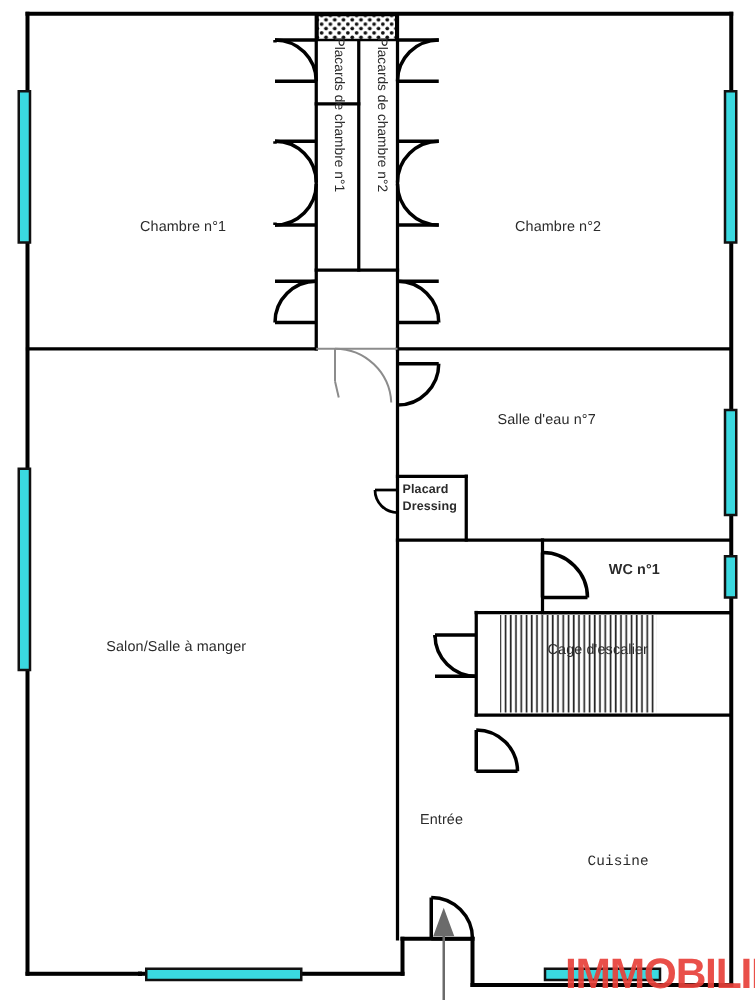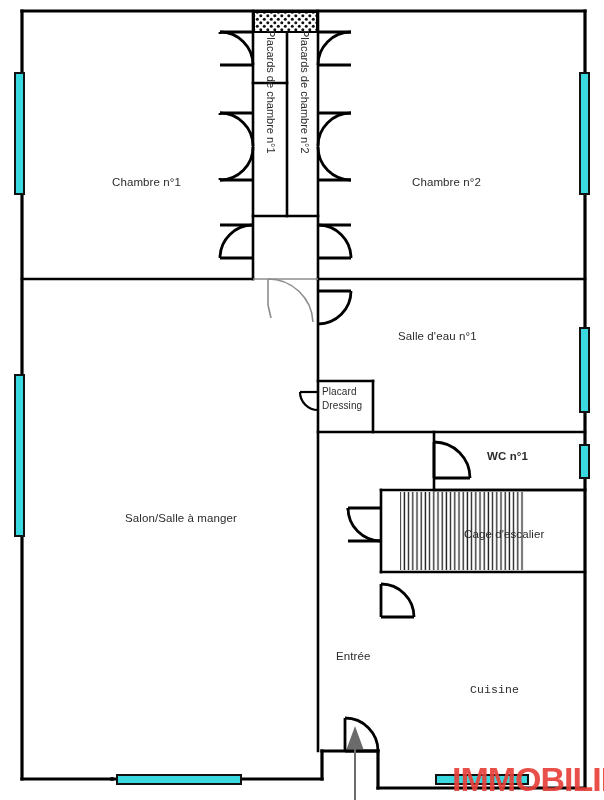--- a/index.html
+++ b/index.html
@@ -28,20 +28,21 @@
     position: absolute;
     color: #2b2b2b;
     font-size: 11.5px;
     font-family: "Liberation Sans", sans-serif;
     white-space: pre;
     letter-spacing: 0.1px;
     line-height: 1.15;
   }
   .room-label.small {
     font-size: 10px;
+    font-weight: bold;
   }
   .vert-label {
     position: absolute;
     color: #2b2b2b;
     font-size: 11px;
     font-family: "Liberation Sans", sans-serif;
     white-space: nowrap;
     transform-origin: 0 0;
     transform: rotate(90deg);
   }
@@ -244,27 +245,27 @@
       <line x1="355" y1="800" x2="355" y2="742"></line>
       <polygon points="355,729 348,748 362,748"></polygon>
     </g>
 
   </svg>
 
   <div class="room-label" style="left:66px; top:176px;margin-left:46px;">Chambre n°1</div>
 
   <div class="room-label" style="left:412px; top:176px;">Chambre n°2</div>
 
-  <div class="room-label" style="left:85px; top:512px;margin-left:40px;">Salon/Salle à manger</div>
-
-  <div class="room-label" style="left:398px; top:330px;">Salle d'eau n°1</div>
+  <div class="room-label" style="left:85px; top:512px;">Salon/Salle à manger</div>
+
+  <div class="room-label" style="left:398px; top:330px;">Salle d'eau n°7</div>
 
   <div class="room-label" style="left:487px; top:450px;font-weight:bold;">WC n°1</div>
 
-  <div class="room-label" style="left:464px; top:514px;margin-top:14px;">Cage d'escalier</div>
+  <div class="room-label" style="left:438px; top:514px;">Cage d'escalier</div>
 
   <div class="room-label" style="left:336px; top:650px;text-align:right;">Entrée</div>
 
   <div class="room-label" style="left:470px; top:683px;font-family:Liberation Mono, monospace;">Cuisine</div>
 
   <div class="room-label small" style="left:322px; top:386px;">Placard</div>
   <div class="room-label small" style="left:322px; top:400px;">Dressing</div>
 
   <div class="vert-label" style="left:277px; top:30px;">Placards de chambre n°1</div>
 

